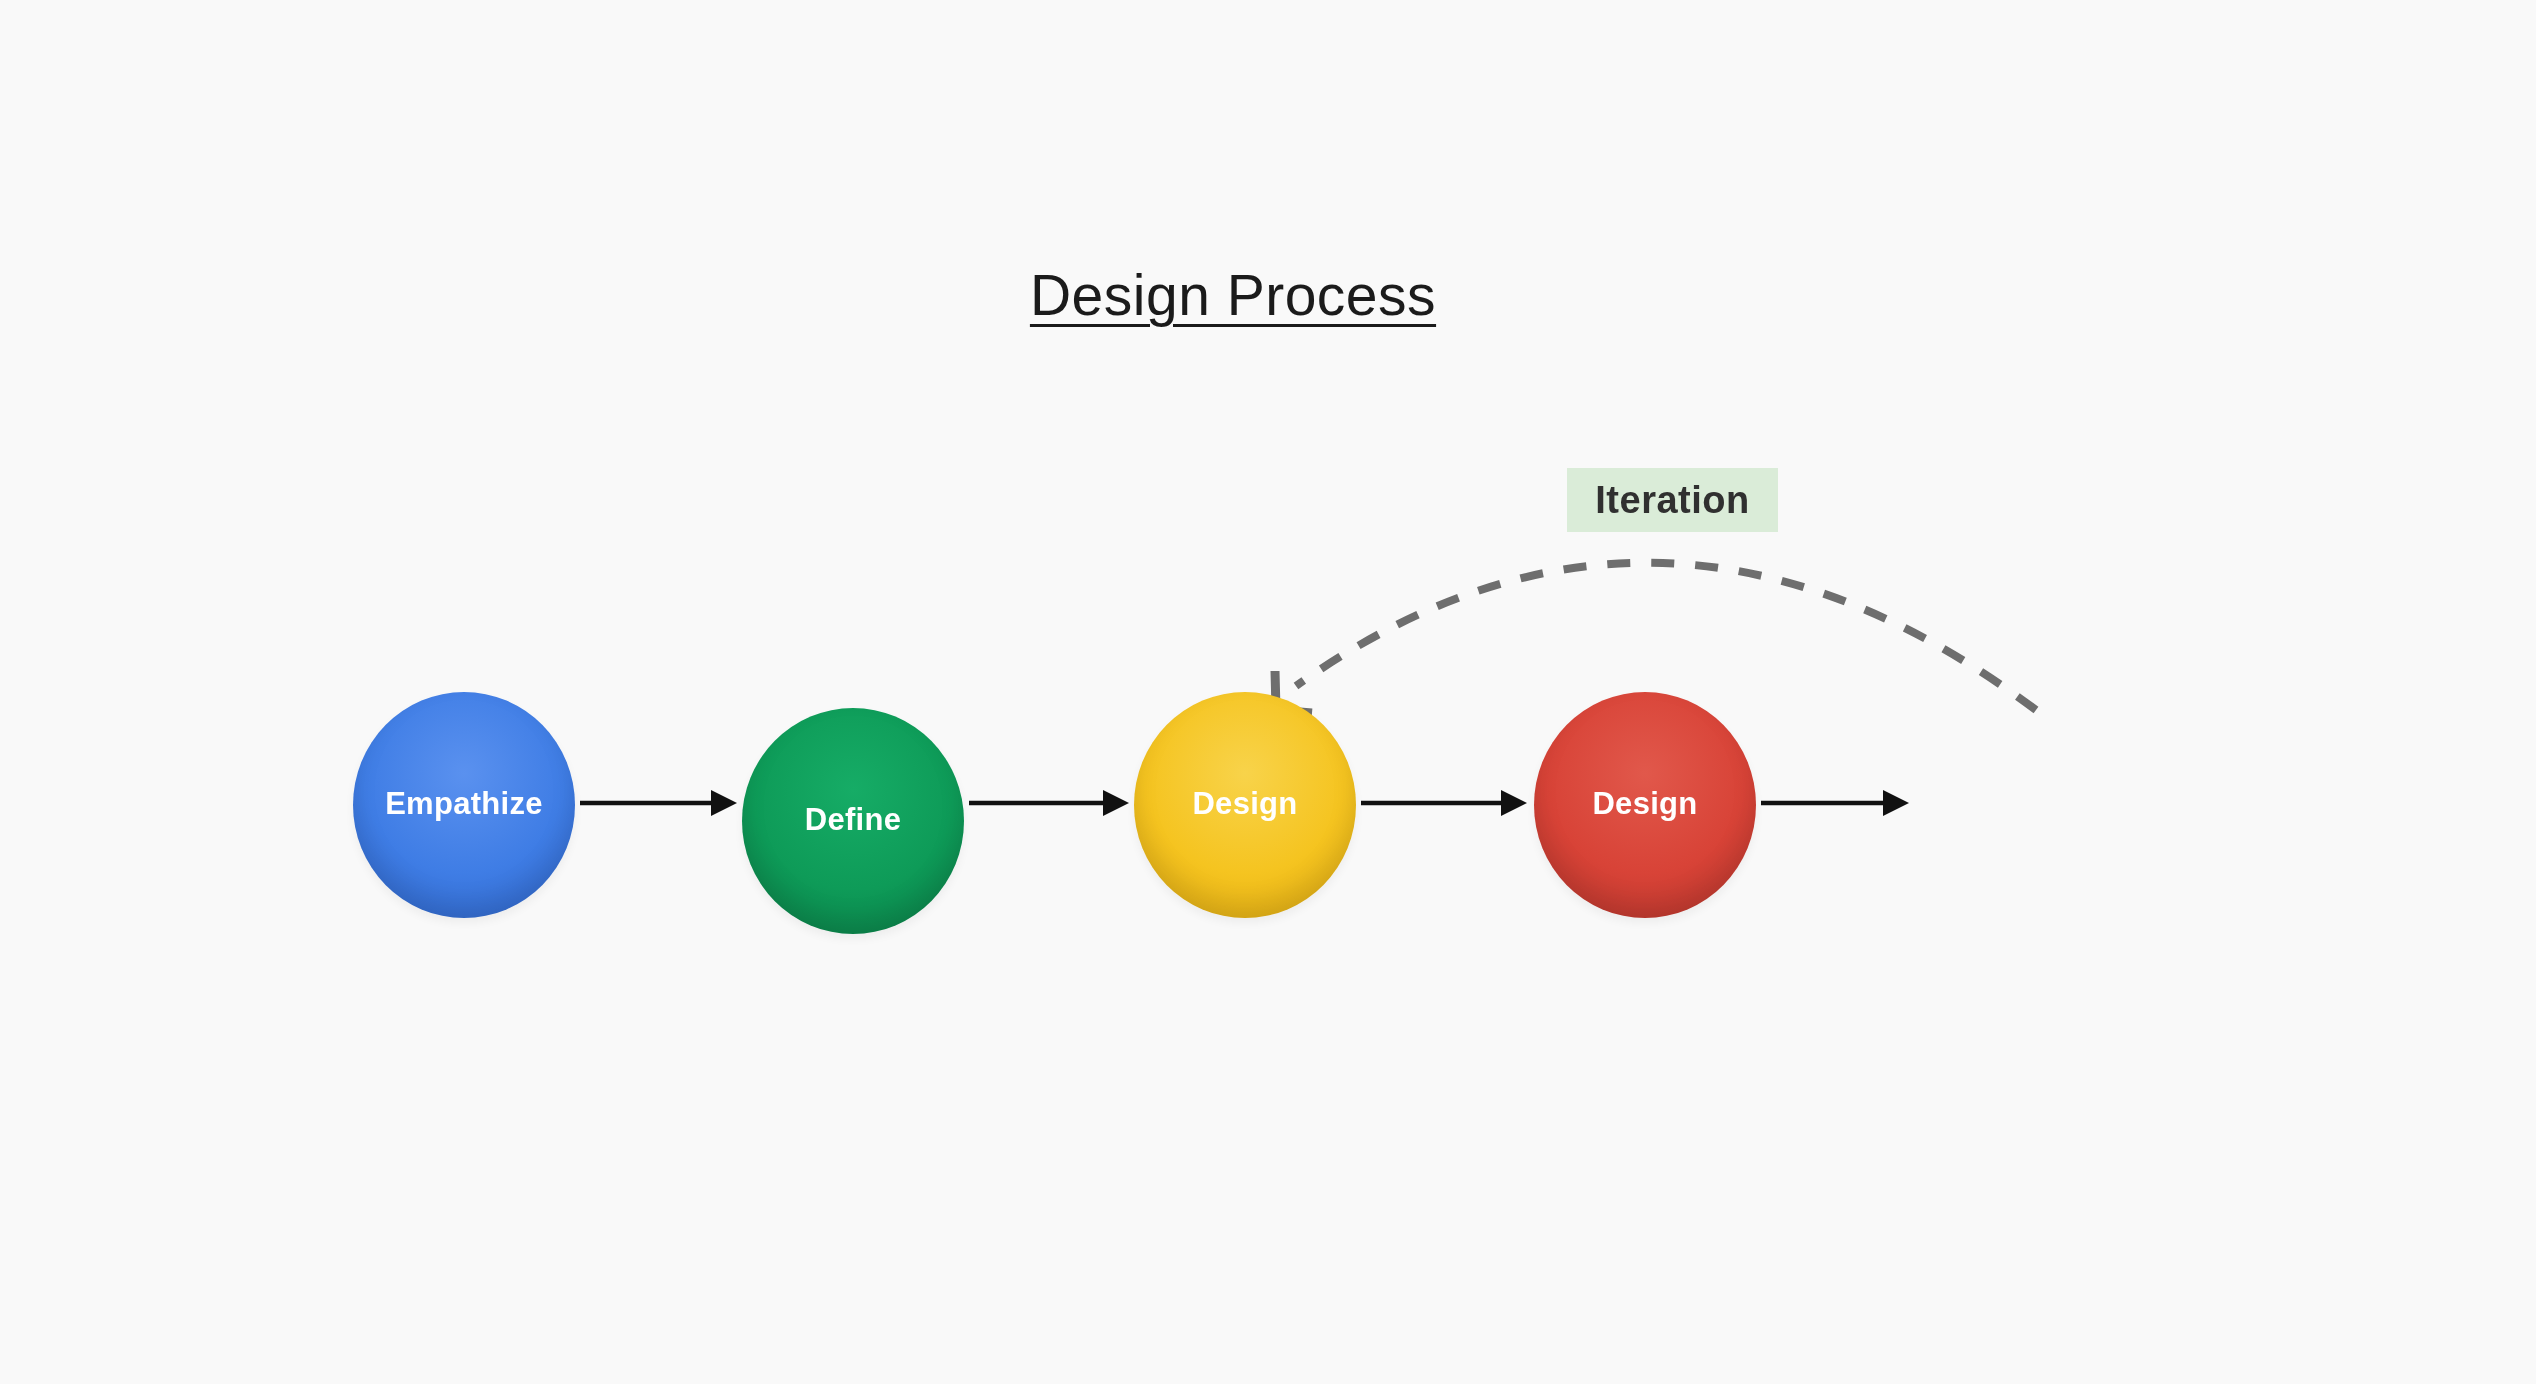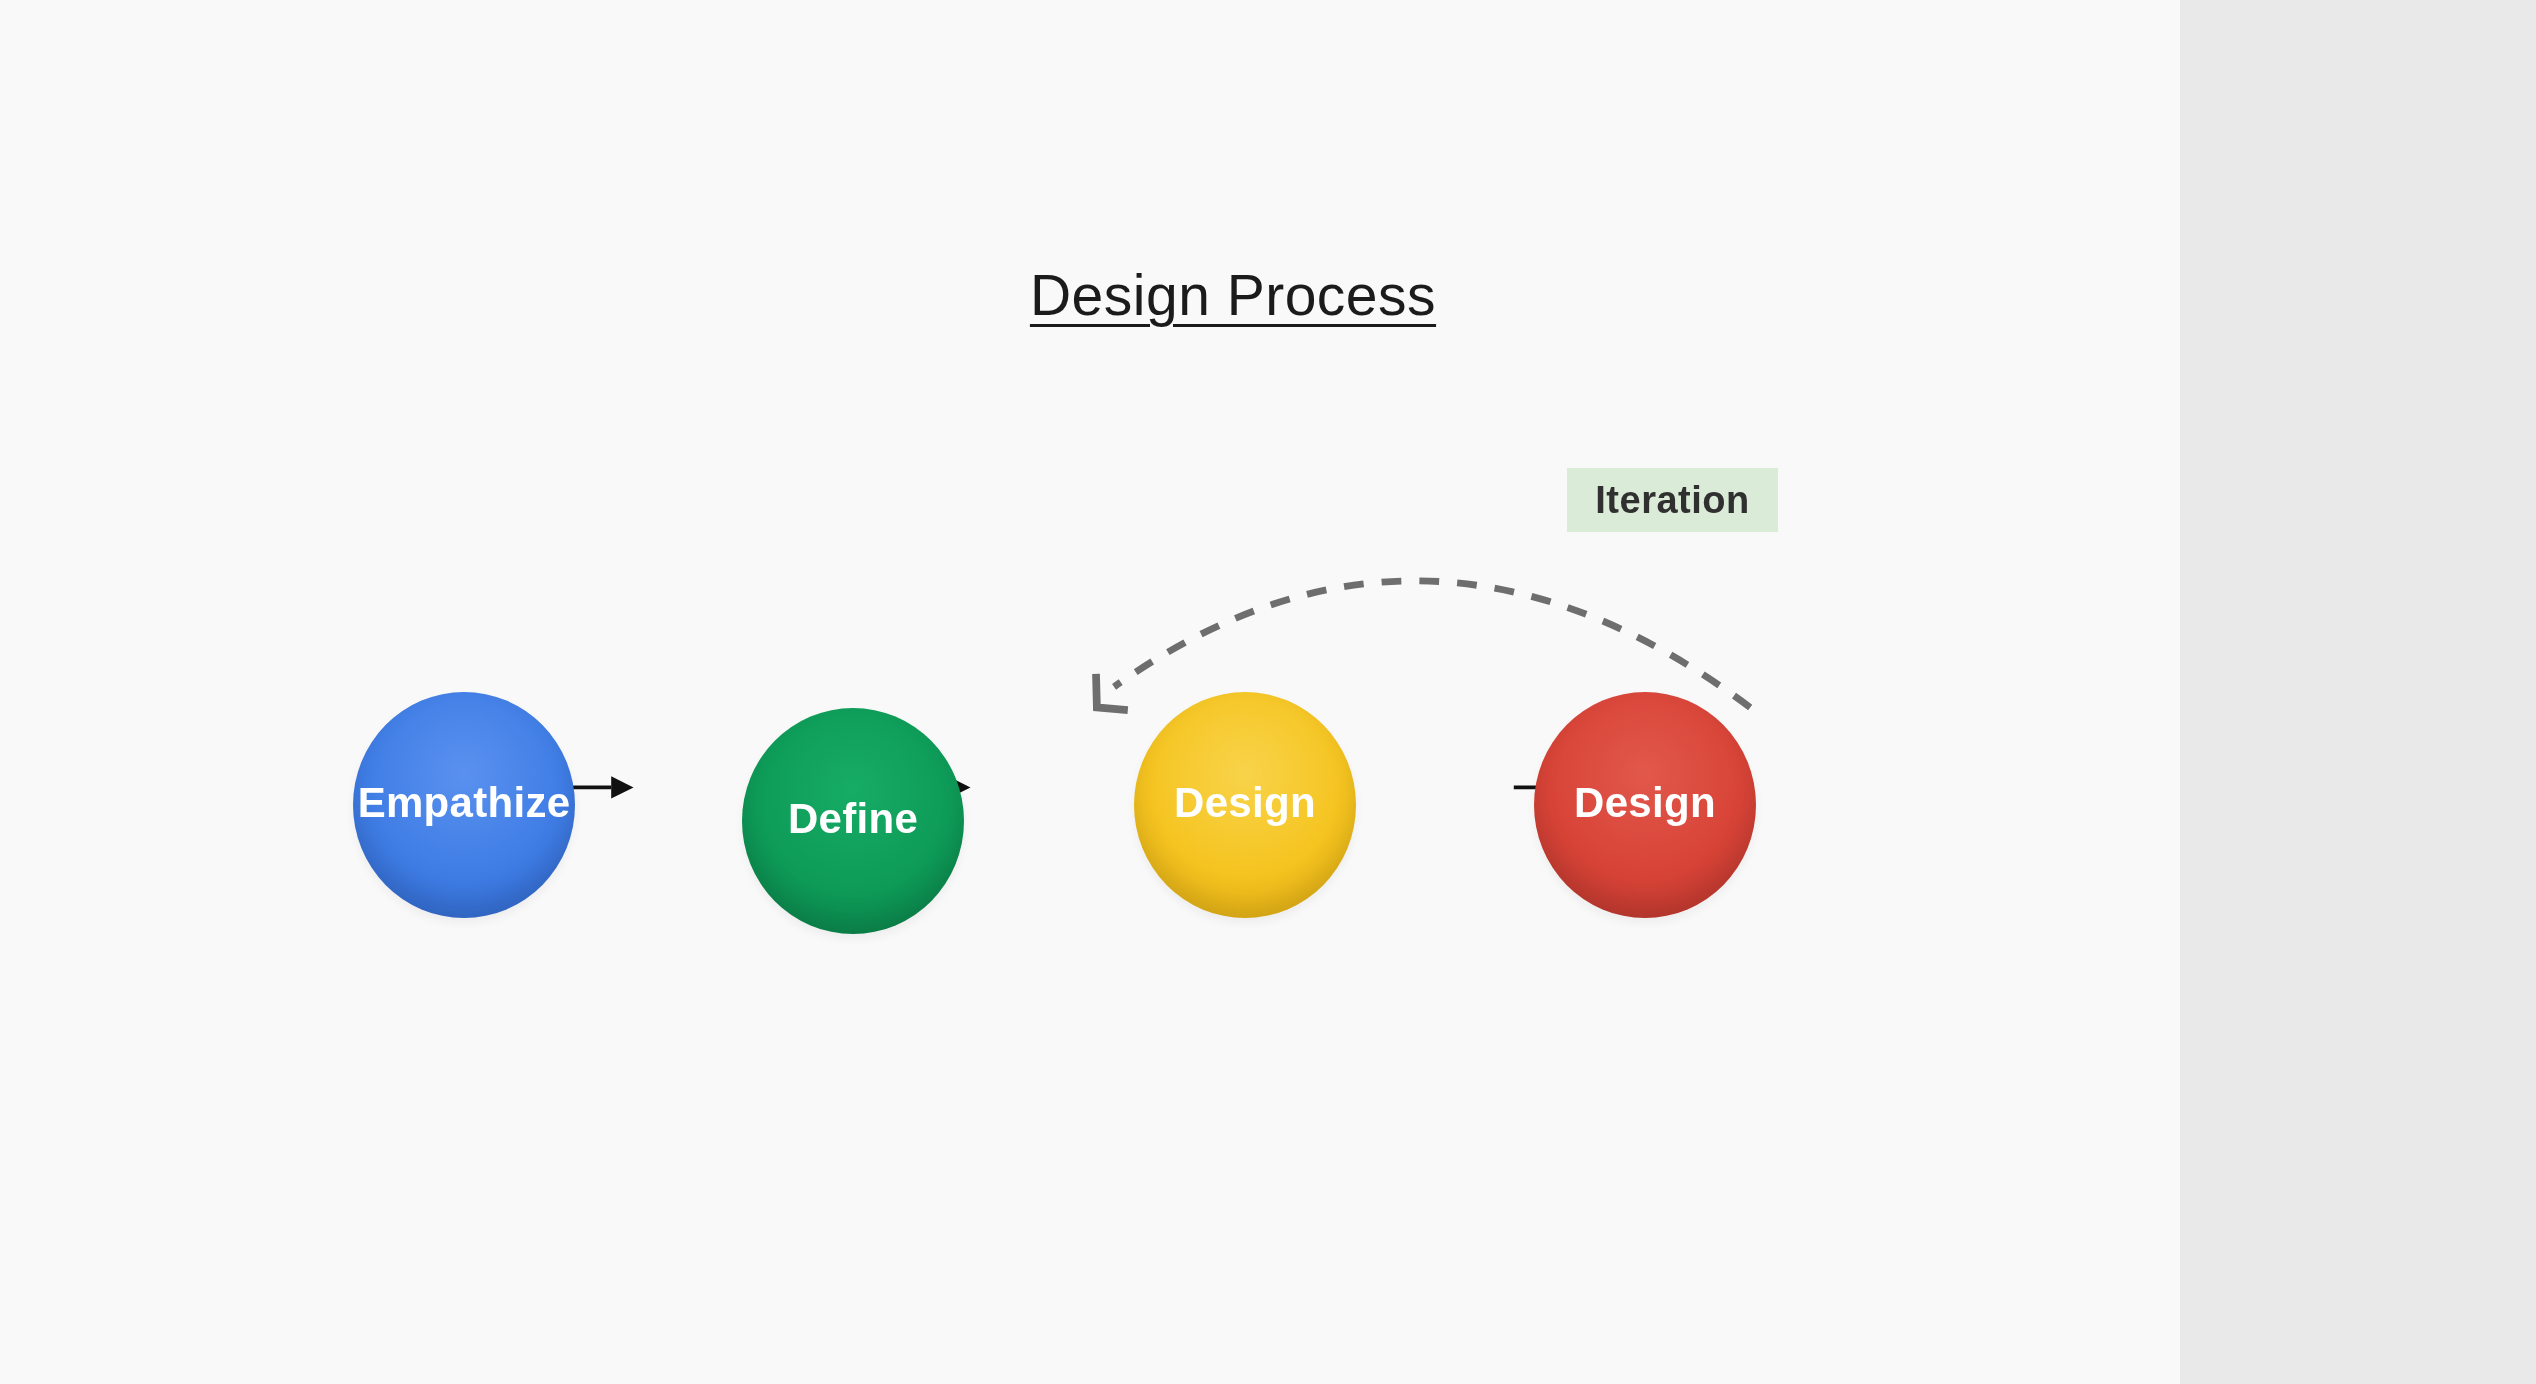--- a/index.html
+++ b/index.html
@@ -3,21 +3,21 @@
 <meta charset="utf-8">
 <style>
   html, body {
     margin: 0;
     padding: 0;
     background: #e9e9e9;
     font-family: "Liberation Sans", "DejaVu Sans", sans-serif;
   }
   .stage {
     position: relative;
-    width: 2180px;
+    width: 2536px;
     height: 1384px;
     overflow: hidden;
     background: #f9f9f9;
   }
   .title {
     position: absolute;
     left: 933px;
     top: 262px;
     width: 600px;
     margin: 0;
@@ -41,21 +41,21 @@
     width: 222px;
     height: 226px;
     border-radius: 50%;
     display: flex;
     align-items: center;
     justify-content: center;
     background: radial-gradient(circle at 50% 36%, var(--light, #ccc) 0%, var(--base, #aaa) 55%, var(--dark, #888) 100%);
     box-shadow: inset 0 -14px 24px rgba(0,0,0,0.10), 0 5px 10px rgba(0,0,0,0.05);
   }
   .node-label {
-    font-size: 42px;
+    font-size: 31px;
     font-weight: 700;
     letter-spacing: 0.3px;
     line-height: 1;
     transform: translateY(-2px);
   }
   .node-empathize { left: 353px; top: 692px; }
   .node-define    { left: 742px; top: 708px; }
   .node-ideate    { left: 1134px; top: 692px; }
   .node-design    { left: 1534px; top: 692px; }
   .node-test      { left: 1916px; top: 693px; }

